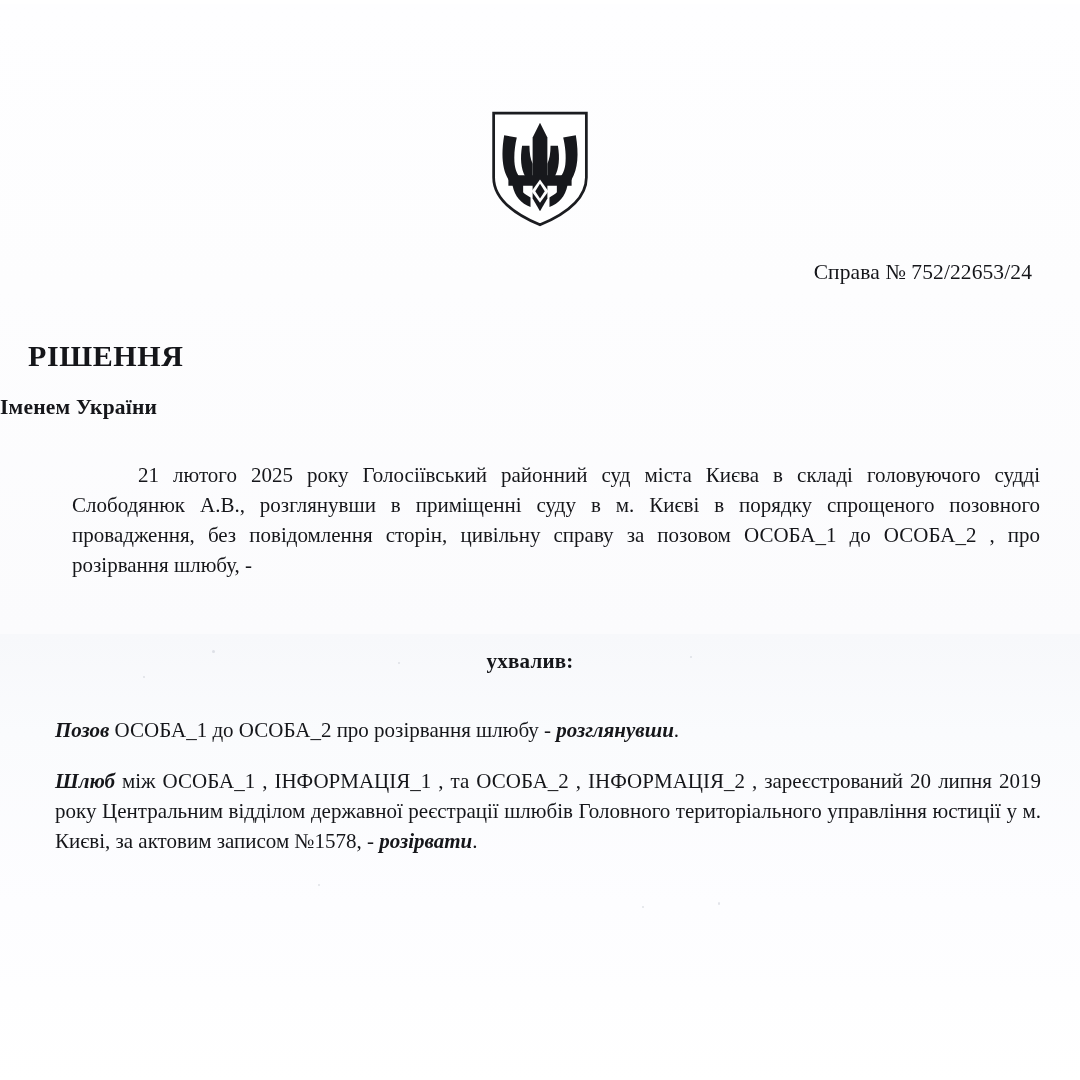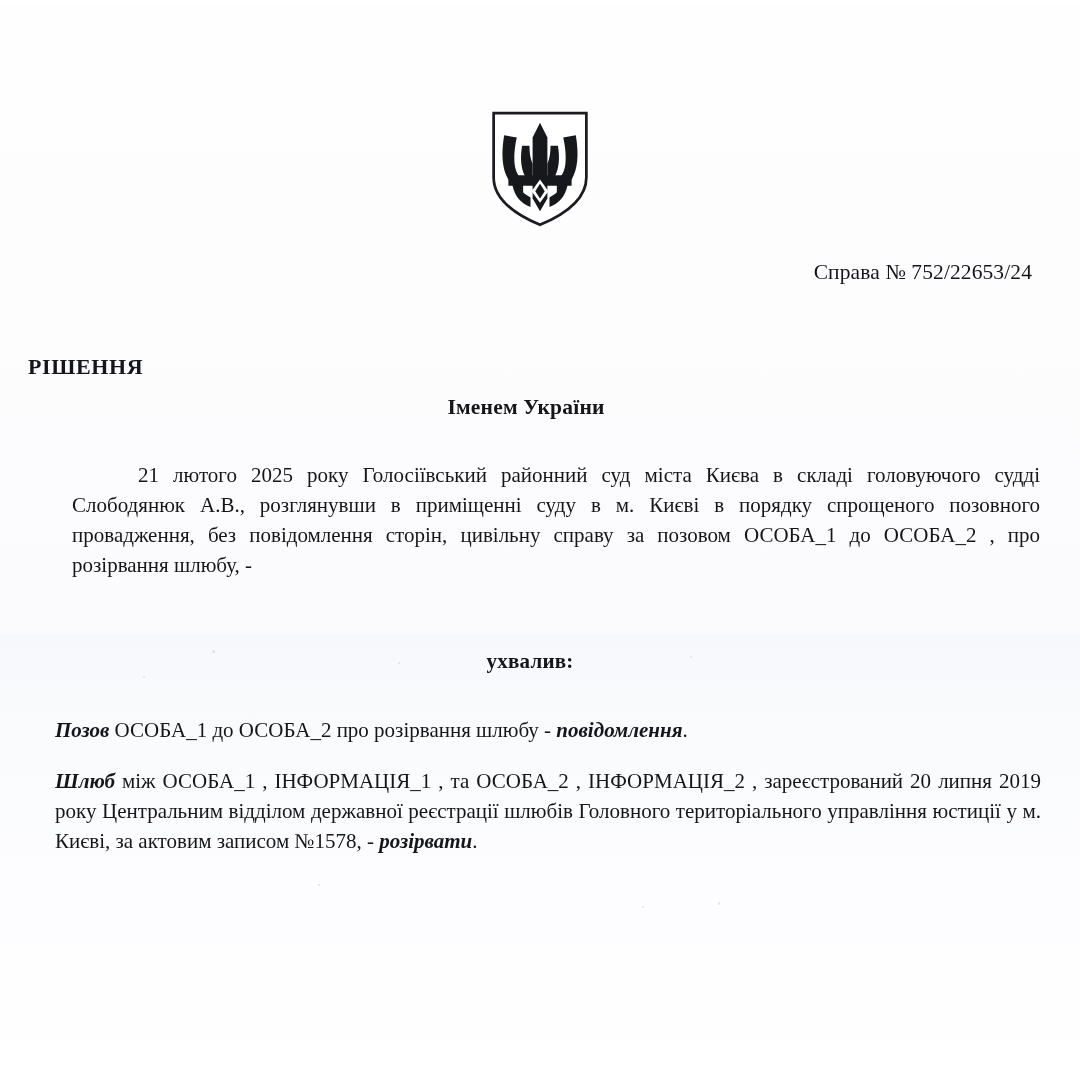--- a/index.html
+++ b/index.html
@@ -70,32 +70,32 @@
     right: 48px;
     text-align: right;
     font-size: 21.5px;
     line-height: 44px;
     letter-spacing: .1px;
   }
 
   
   .title-resolution {
     position: absolute;
-    top: 350px;
+    top: 335px;
     left: 28px;
-    font-size: 22px;
+    font-size: 30px;
     font-weight: bold;
     letter-spacing: .6px;
   }
   .title-in-name {
     position: absolute;
     top: 391px;
     left: 0;
     width: 1052px;
-    text-align: center;
+    text-align: left;
     font-size: 21.5px;
     font-weight: bold;
     letter-spacing: .2px;
   }
   .title-ruled {
     position: absolute;
     top: 645px;
     left: 0;
     width: 1060px;
     text-align: center;
@@ -185,21 +185,21 @@
     </div>
 
     <div class="title-resolution">РІШЕННЯ</div>
     <div class="title-in-name">Іменем України</div>
 
     <p class="intro-para">21 лютого 2025 року Голосіївський районний суд міста Києва в складі головуючого судді Слободянюк А.В., розглянувши в приміщенні суду в м. Києві в порядку спрощеного позовного провадження, без повідомлення сторін, цивільну справу за позовом  ОСОБА_1 до ОСОБА_2 , про розірвання шлюбу, -</p>
 
     <div class="title-ruled">ухвалив:</div>
 
     <p class="ruling-para ruling-1">
-      <span class="bi">Позов</span><span> ОСОБА_1 до ОСОБА_2 про розірвання шлюбу - </span><span class="bi">повідомлення</span><span>.</span>
+      <span class="bi">Позов</span><span> ОСОБА_1 до ОСОБА_2 про розірвання шлюбу - </span><span class="bi">розглянувши</span><span>.</span>
     </p>
 
     <p class="ruling-para ruling-2">
       <span class="bi">Шлюб</span><span> між ОСОБА_1 , ІНФОРМАЦІЯ_1 , та ОСОБА_2 , ІНФОРМАЦІЯ_2 , зареєстрований 20 липня 2019 року Центральним відділом державної реєстрації шлюбів Головного територіального управління юстиції у м. Києві, за актовим записом №1578, - </span><span class="bi">розірвати</span><span>.</span>
     </p>
 
 
   </div>
 </div>
 

